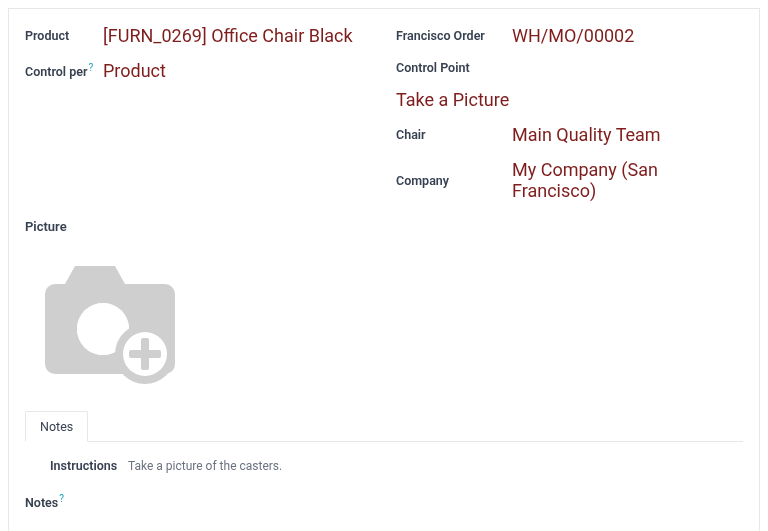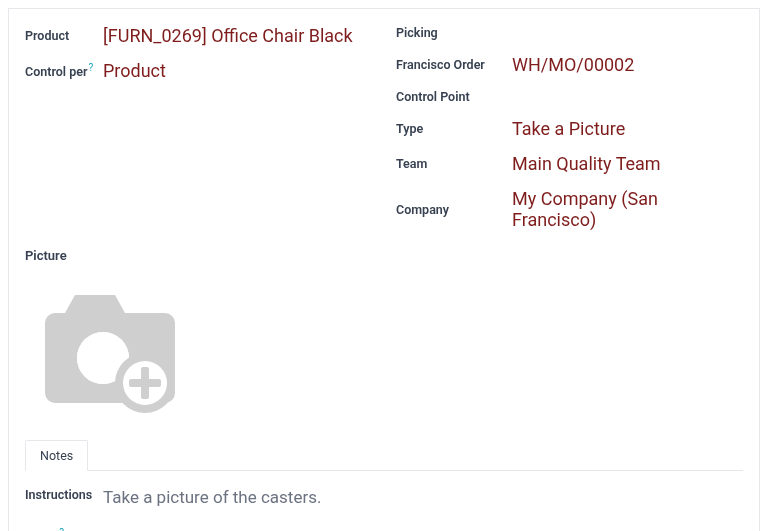--- a/index.html
+++ b/index.html
@@ -90,33 +90,34 @@
     border-bottom: 1px solid #fff;
     background: #fff;
     color: #374151;
     border-radius: 2px 2px 0 0;
   }
   .tab-content {
     padding-top: 16px;
   }
   .instr-row {
     display: flex;
-    align-items: flex-start;
+    align-items: flex-end;
     margin-bottom: 20px;
+    margin-left: 25px;
   }
   .instr-label {
     width: 78px;
     flex-shrink: 0;
     font-weight: 600;
     font-size: 12.5px;
     color: #374151;
   }
   .instr-value {
     color: #6b7280;
-    font-size: 17px;
+    font-size: 12px;
   }
   .notes2-label {
     font-weight: 600;
     font-size: 12.5px;
     color: #374151;
   }
 </style>
 </head>
 <body>
 
@@ -132,37 +133,32 @@
       <div class="field-row">
         <div class="field-label">
           <span>Control per</span><span class="help">?</span>
         </div>
         <div class="field-value">Product</div>
       </div>
     </div>
 
     <div class="col col-r">
       <div class="field-row">
-        <div class="field-label">Picking</div>
-        <div class="field-value"></div>
-      </div>
-      <div class="field-row">
         <div class="field-label">Francisco Order</div>
         <div class="field-value">WH/MO/00002</div>
       </div>
       <div class="field-row">
         <div class="field-label">Control Point</div>
         <div class="field-value"></div>
       </div>
       <div class="field-row">
-        <div class="field-label">Type</div>
         <div class="field-value">Take a Picture</div>
       </div>
       <div class="field-row">
-        <div class="field-label">Team</div>
+        <div class="field-label">Chair</div>
         <div class="field-value">Main Quality Team</div>
       </div>
       <div class="field-row">
         <div class="field-label">Company</div>
         <div class="field-value">My Company (San Francisco)</div>
       </div>
     </div>
   </div>
 
   <div class="section-label">Picture</div>

